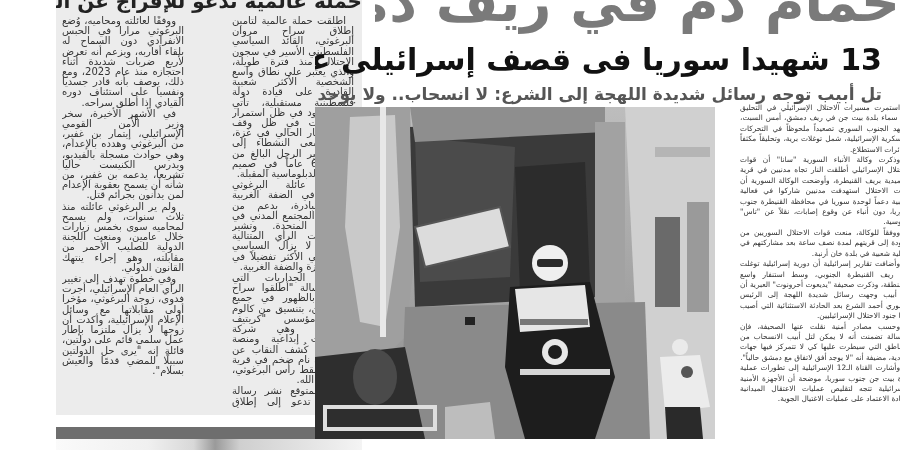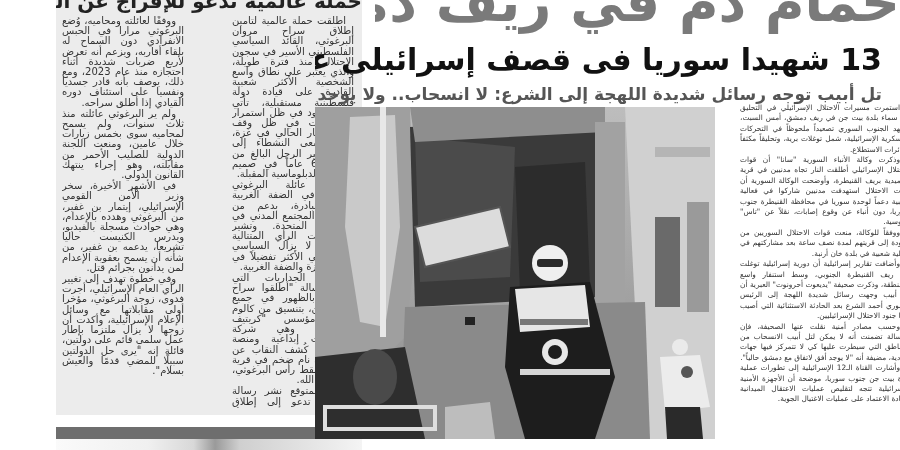--- a/index.html
+++ b/index.html
@@ -70,22 +70,22 @@
   <p>أطلقت حملة عالمية لتأمين إطلاق سراح مروان البرغوثي، القائد السياسي الفلسطيني الأسير في سجون الاحتلال منذ فترة طويلة، والذي يعتبر على نطاق واسع الشخصية الأكثر شعبية القادرة على قيادة دولة فلسطينية مستقبلية، تأتي هذه الجهود في ظل استمرار المفاوضات في ظل وقف إطلاق النار الحالي في غزة، حيث يسعى النشطاء إلى وضع مصير الرجل البالغ من العمر 66 عاماً في صميم المرحلة الدبلوماسية المقبلة.</p>
   <p>وتقود عائلة البرغوثي المقيمة في الضفة الغربية هذه المبادرة، بدعم من منظمات المجتمع المدني في المملكة المتحدة. وتشير استطلاعات الرأي المتتالية إلى أنه لا يزال السياسي الفلسطيني الأكثر تفضيلاً في كل من غزة والضفة الغربية.</p>
   <p>وبدأت الجداريات التي تحمل رسالة "أطلقوا سراح مروان" بالظهور في جميع أنحاء لندن، بتنسيق من كالوم هول، مؤسس "كريتيف ديبوتس"، وهي شركة استشارات إبداعية ومنصة فنية. كما كُشف النقاب عن عمل فني نام ضخم في قرية كوبر، مسقط رأس البرغوثي، قرب رام الله.</p>
   <p>ومن المتوقع نشر رسالة مشتركة تدعو إلى إطلاق سراحه، موقعة من قبل مجموعة من الشخصيات السياسية والثقافية، الأسبوع المقبل ما يعزز الحملة.</p>
   <p>ويقبع البرغوثي في سجون الاحتلال الإسرائيلية منذ أكثر من 20 عاماً بعد إدانته بالتورط في هجمات أسفرت عن مقتل خمسة مدنيين، وقد انتقد الاتحاد البرلماني الدولي، وهو منظمة برلمانية دولية، المحاكمة ووصفها بأنها معيبة للغاية.</p>
 
 </div>
 
 <div class="side-col c2">
   <p>ووفقًا لعائلته ومحاميه، وُضع البرغوثي مرارا في الحبس الانفرادي دون السماح له بلقاء أقاربه، ويزعم أنه تعرض لأربع ضربات شديدة أثناء احتجازه منذ عام 2023، ومع ذلك، يوصف بأنه قادر جسديا ونفسيا على استئناف دوره القيادي إذا أطلق سراحه.</p>
+  <p>في الأشهر الأخيرة، سخر وزير الأمن القومي الإسرائيلي، إيتمار بن غفير، من البرغوثي وهدده بالإعدام، وهي حوادث مسجلة بالفيديو، ويدرس الكنيست حاليا تشريعا، يدعمه بن غفير، من شأنه أن يسمح بعقوبة الإعدام لمن يدانون بجرائم قتل.</p>
   <p>ولم ير البرغوثي عائلته منذ ثلاث سنوات، ولم يسمح لمحاميه سوى بخمس زيارات خلال عامين، ومنعت اللجنة الدولية للصليب الأحمر من مقابلته، وهو إجراء ينتهك القانون الدولي.</p>
-  <p>في الأشهر الأخيرة، سخر وزير الأمن القومي الإسرائيلي، إيتمار بن غفير، من البرغوثي وهدده بالإعدام، وهي حوادث مسجلة بالفيديو، ويدرس الكنيست حاليا تشريعا، يدعمه بن غفير، من شأنه أن يسمح بعقوبة الإعدام لمن يدانون بجرائم قتل.</p>
   <p>وفي خطوة تهدف إلى تغيير الرأي العام الإسرائيلي، أجرت فدوى، زوجة البرغوثي، مؤخرا أولى مقابلاتها مع وسائل الإعلام الإسرائيلية، وأكدت أن زوجها لا يزال ملتزما بإطار عمل سلمي قائم على دولتين، قائلة إنه "يرى حل الدولتين سبيلًا للمضي قدمًا والعيش بسلام".</p>
 
 </div>
 
 <div class="bottom-bar"></div>
 <div class="bottom-photo"></div>
 
 <div class="kicker">حمام دم في ريف دمشق</div>
 <div class="headline">13 شهيدا سوريا فى قصف إسرائيلى على «بيت جن»</div>
 <div class="subhead">تل أبيب توجه رسائل شديدة اللهجة إلى الشرع: لا انسحاب.. ولا يوجد أفق للاتفاق</div>

